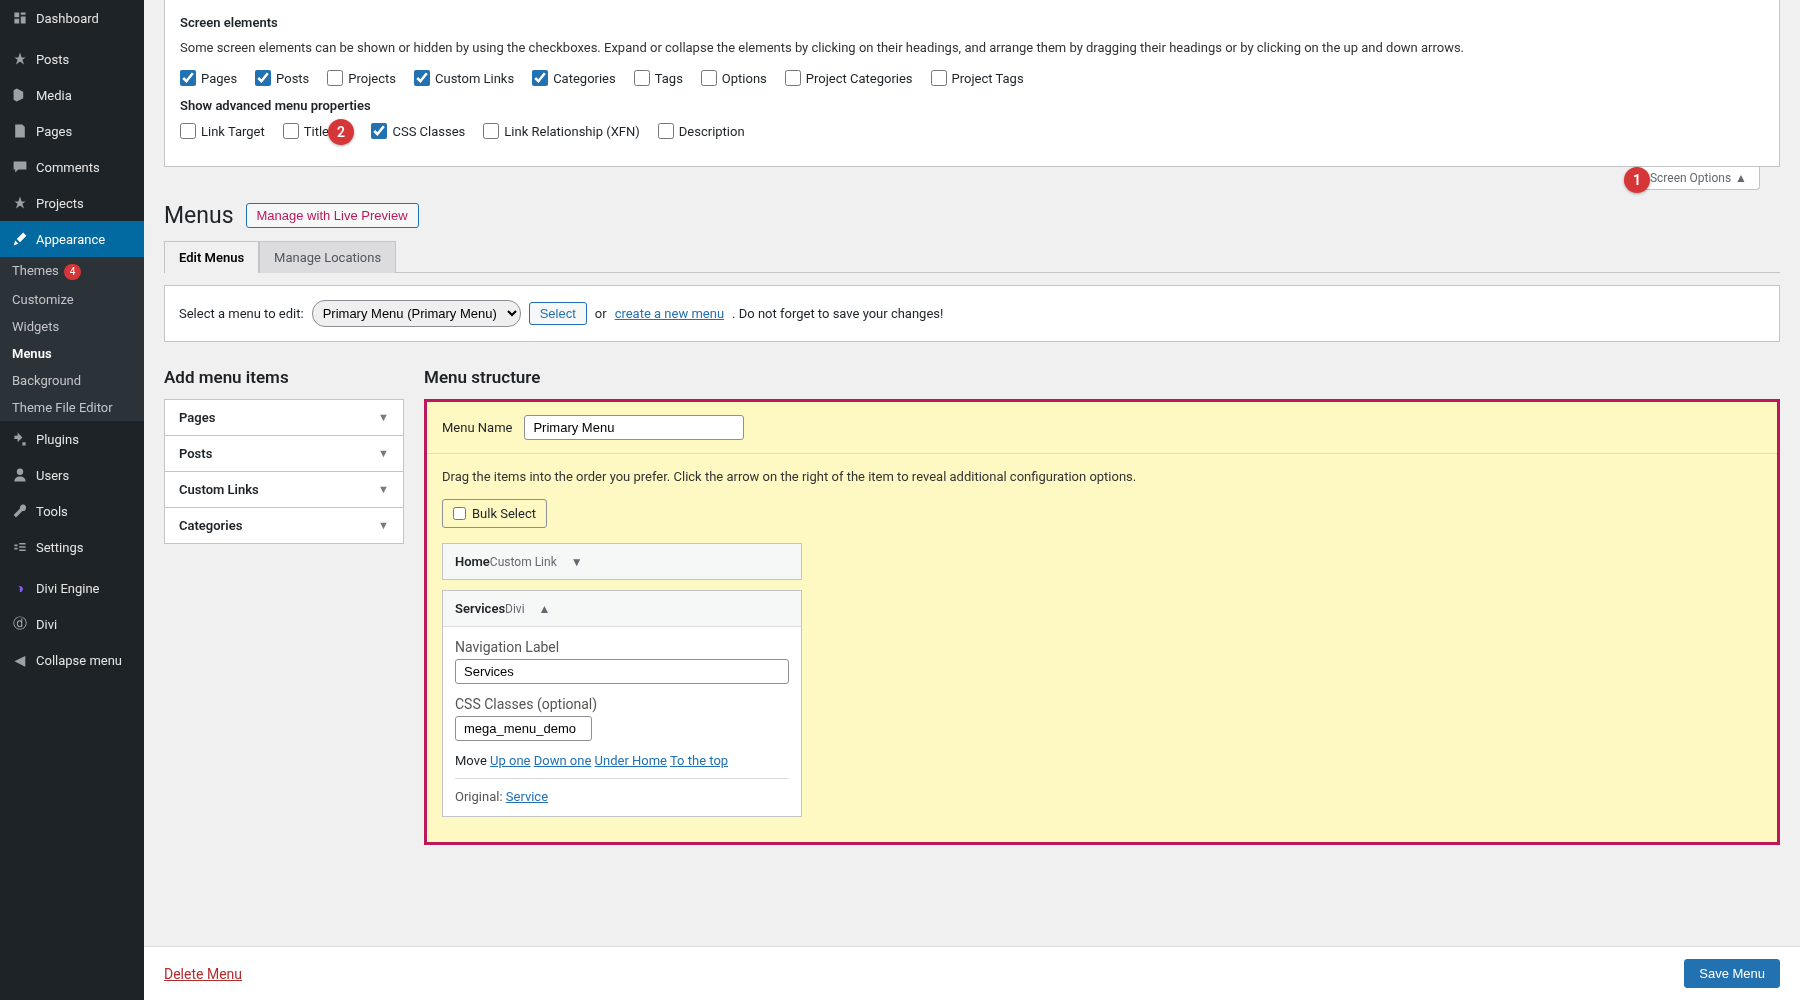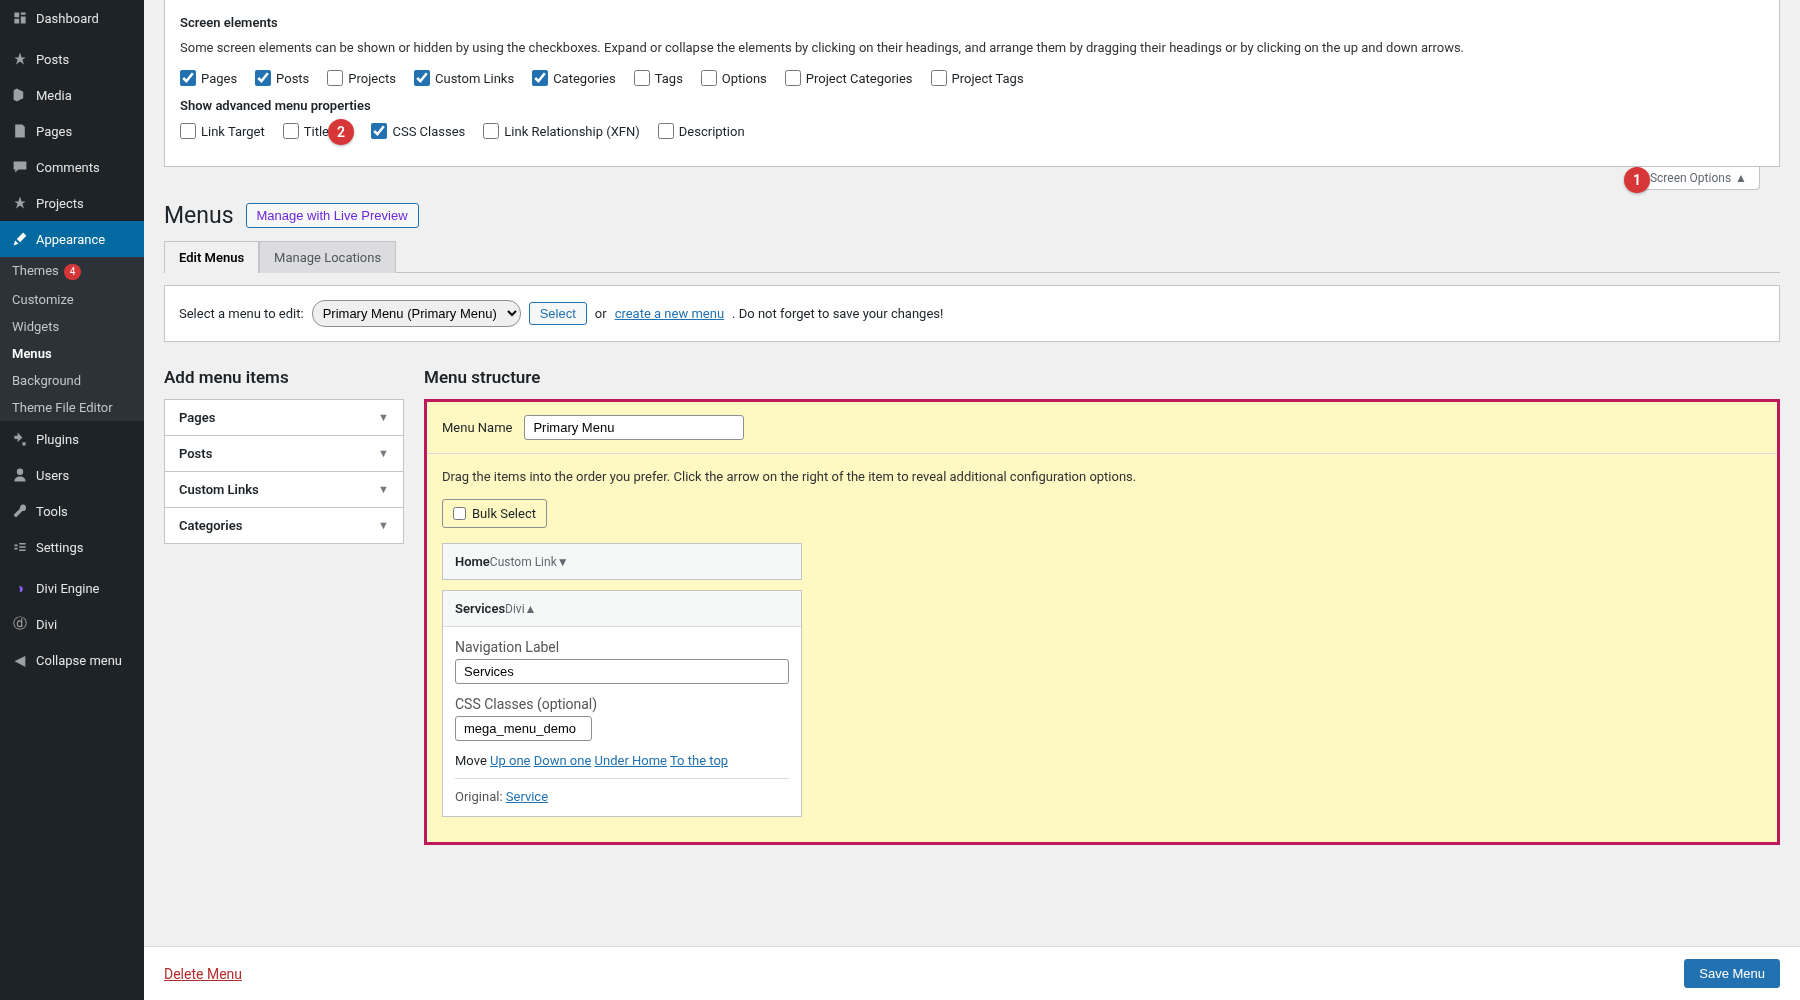--- a/index.html
+++ b/index.html
@@ -19,21 +19,21 @@
 .content { flex: 1; padding: 0 20px 80px 20px; position: relative; }
 .screen-opts-panel { background: #fff; border: 1px solid #c3c4c7; border-top: none; padding: 15px; margin: 0 0 0 0; }
 .sop-title { font-weight: 600; font-size: 13px; margin-bottom: 10px; }
 .sop-desc { font-size: 13px; color: #333; margin-bottom: 15px; }
 .chk-row { display: flex; flex-wrap: wrap; gap: 18px; margin-bottom: 12px; align-items: center; }
 .chk { display: flex; align-items: center; gap: 5px; font-size: 13px; }
 .chk input { width: 16px; height: 16px; accent-color: #2271b1; }
 .screen-opts-tab { border: 1px solid #c3c4c7; border-top: none; padding: 4px 12px; font-size: 12px; color: #646970; background: #fff; border-radius: 0 0 4px 4px; margin-right: 20px; cursor:pointer; display:flex; align-items:center; gap:4px; }
 .page-hdr { display: flex; align-items: center; gap: 12px; margin: 12px 0 12px 0; }
 .page-title { font-size: 23px; font-weight: 400; }
-.btn-outline { border: 1px solid #2271b1; color: #6d28d9; background: #f6f7f7; padding: 4px 10px; font-size: 13px; border-radius: 3px; cursor:pointer; }
+.btn-outline { border: 1px solid #2271b1; color: #be185d; background: #f6f7f7; padding: 4px 10px; font-size: 13px; border-radius: 3px; cursor:pointer; }
 .tabs { border-bottom: 1px solid #c3c4c7; display: flex; }
 .tab { padding: 8px 14px; border: 1px solid #c3c4c7; border-bottom: none; margin-right: 0; margin-bottom: -1px; background: #dcdcde; color: #50575e; cursor:pointer; }
 .tab.active { background: #f0f0f1; font-weight: 600; color:#000; }
 .select-row { background: #fff; border: 1px solid #c3c4c7; padding: 14px; margin-top: 12px; display:flex; align-items:center; gap:8px; font-size:13px; }
 .select-row select { padding: 4px 6px; border:1px solid #8c8f94; border-radius:13px; font-size:13px; }
 .btn-sm { border:1px solid #2271b1; color:#2271b1; background:#f6f7f7; padding:3px 10px; border-radius:3px; font-size:13px; cursor:pointer; }
 .link { color:#2271b1; text-decoration:underline; cursor:pointer; }
 .cols { display:flex; gap:20px; margin-top:25px; }
 .col-left { width: 240px; flex-shrink:0; }
 .col-right { flex:1; }
@@ -45,21 +45,21 @@
 .panel { background:#fef9c3; border:3px solid #be185d; }
 .name-row { padding:13px 15px; border-bottom:1px solid #dcdcde; display:flex; align-items:center; gap:12px; font-size:13px; }
 .name-row input { padding:4px 8px; border:1px solid #8c8f94; border-radius:3px; width:220px; font-size:13px; }
 .hint { padding:15px; font-size:13px; color:#333; }
 .bulk { margin:0 15px 15px; border:1px solid #8c8f94; border-radius:3px; padding:6px 10px; display:inline-flex; align-items:center; gap:6px; font-size:13px; }
 .menu-items { padding:0 15px 15px; }
 .mi { width:360px; border:1px solid #c3c4c7; margin-bottom:10px; background:#f6f7f7; }
 .mi-hdr { padding:10px 12px; display:flex; align-items:center; cursor:pointer; background:#f6f7f7; border:none; }
 .mi-hdr.collapsed { background:#f6f7f7; }
 .mi-title { font-weight:600; font-size:13px; }
-.mi-type { font-size:12px; color:#646970; display:flex; align-items:center; gap:0; }
+.mi-type { font-size:12px; color:#646970; display:flex; align-items:center; gap:14px; }
 .mi-body { padding:12px; background:#fff; border-top:1px solid #dcdcde; }
 .field-label { font-size:14px; color:#555; margin-bottom:4px; display:block; }
 .field-input { width:100%; padding:4px 8px; border:1px solid #8c8f94; border-radius:3px; font-size:13px; margin-bottom:12px; }
 .move-row { font-size:13px; margin-bottom:10px; }
 .orig-row { border-top:1px solid #dcdcde; padding-top:10px; font-size:13px; color:#555; }
 .footer-bar { position:fixed; bottom:0; left:144px; right:0; background:#fff; border-top:1px solid #dcdcde; padding:12px 20px; display:flex; justify-content:space-between; align-items:center; }
 .delete-link { color:#b32d2e; text-decoration:underline; cursor:pointer; font-size:14px; }
 .btn-primary { background:#2271b1; color:#fff; border:1px solid #2271b1; padding:6px 14px; border-radius:3px; font-size:13px; cursor:pointer; }
 .badge-num { position:absolute; width:26px; height:26px; border-radius:50%; background:#d63638; color:#fff; display:flex; align-items:center; justify-content:center; font-weight:600; font-size:14px; box-shadow:0 1px 3px rgba(0,0,0,.3); z-index:10; }
 svg { width:16px; height:16px; fill:currentColor; }

